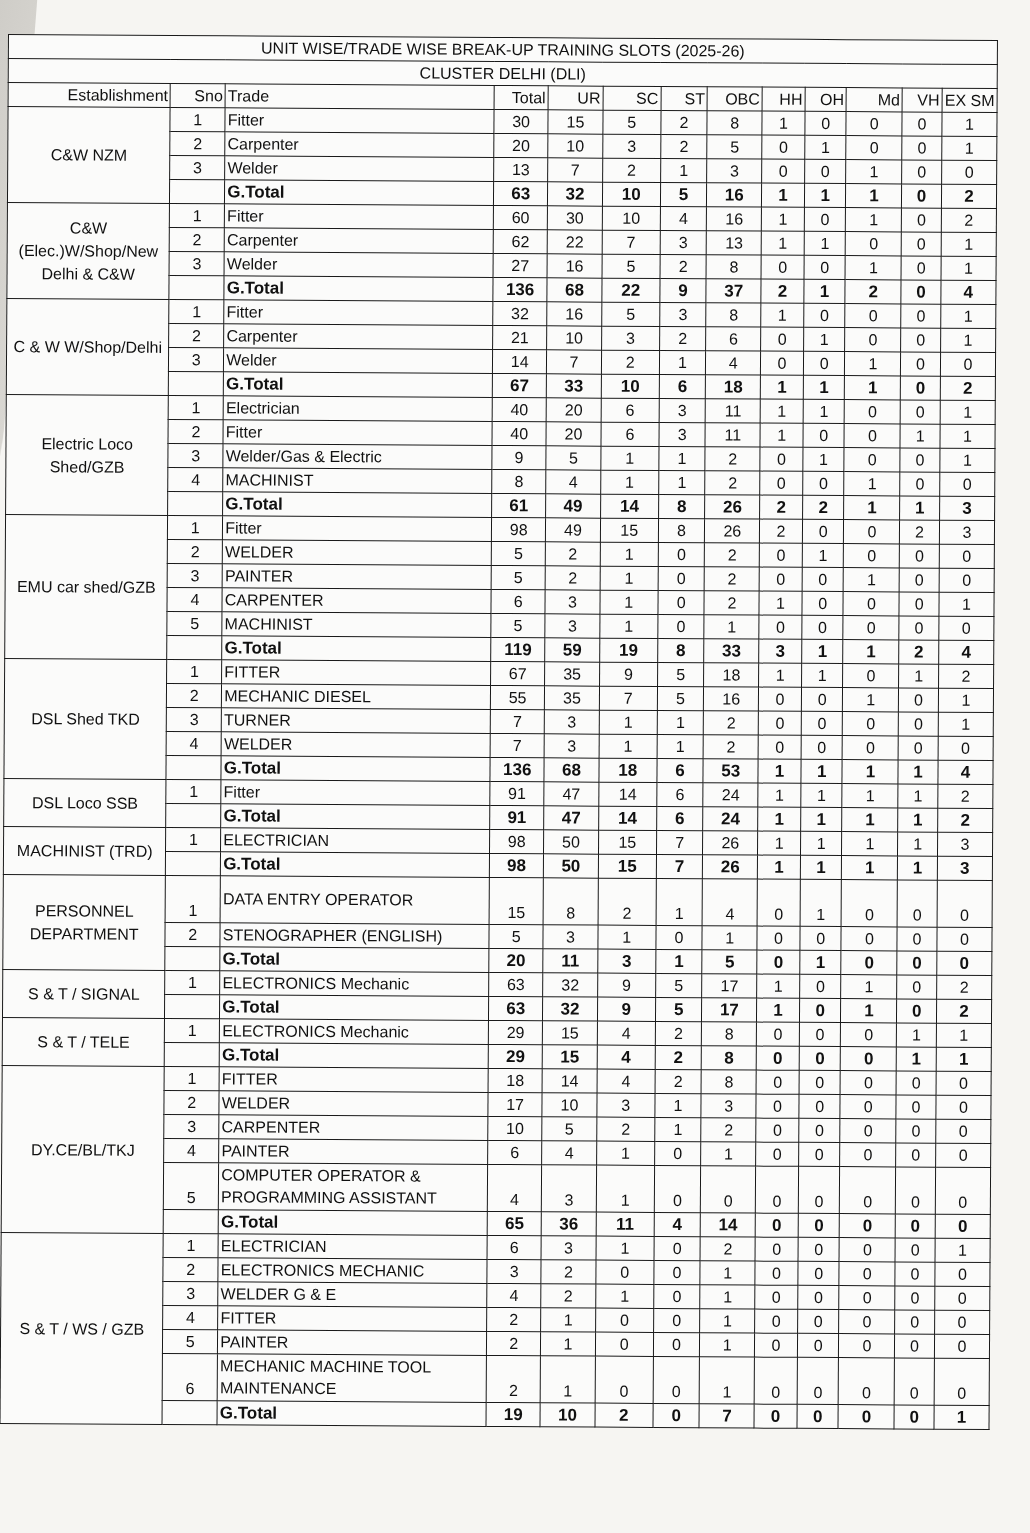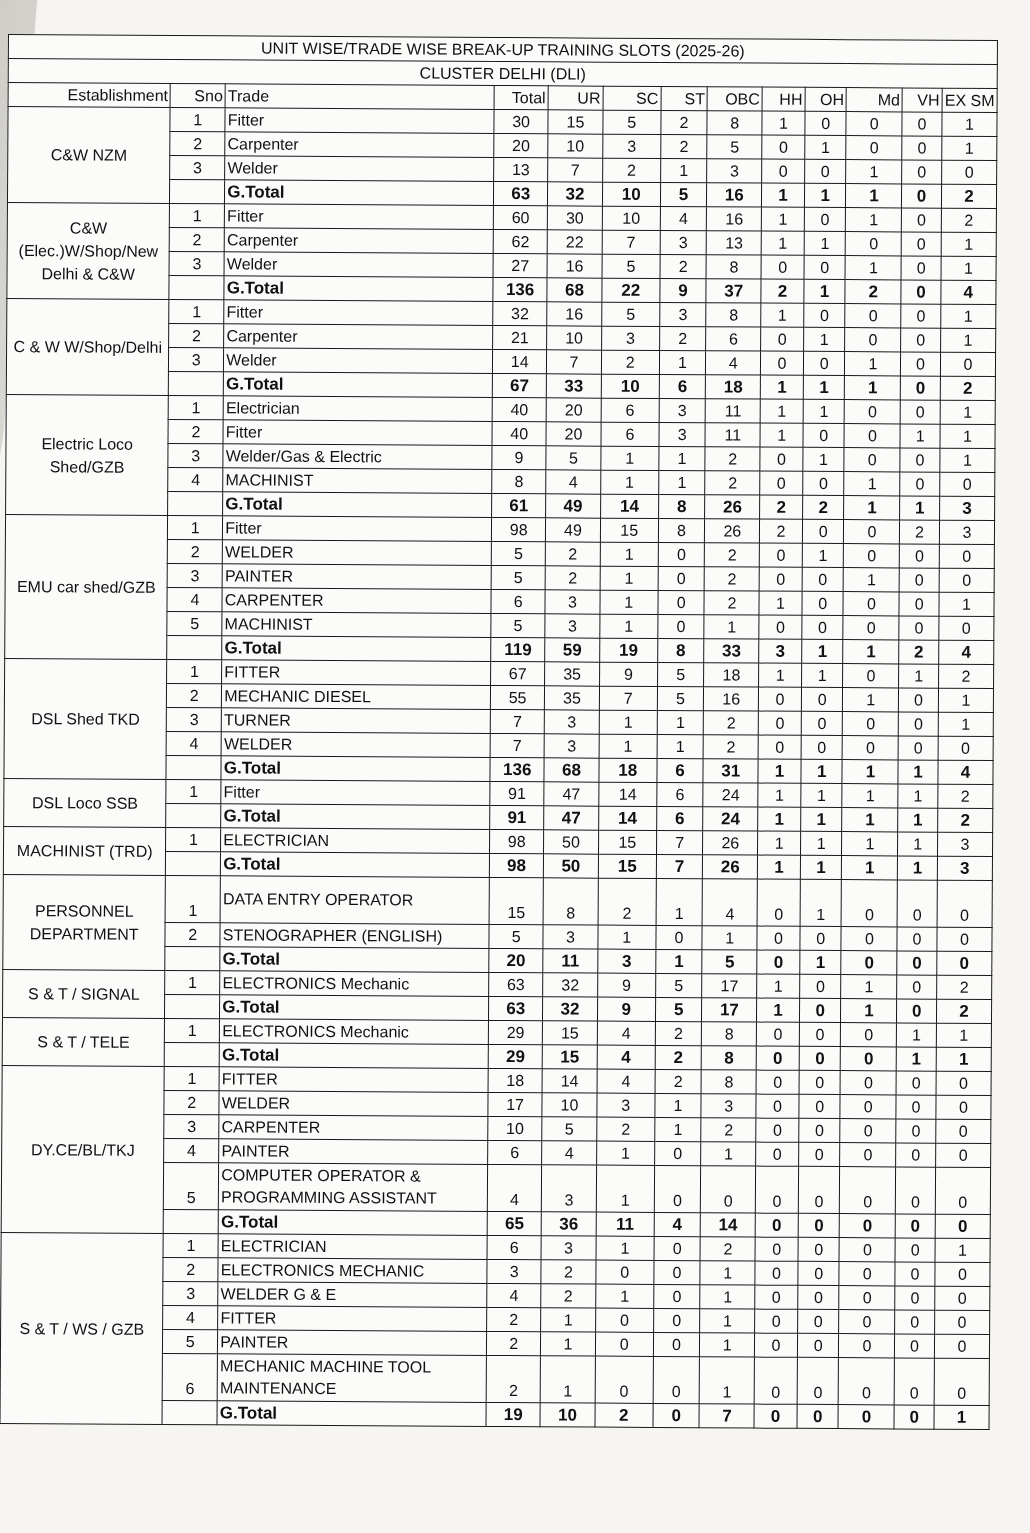--- a/index.html
+++ b/index.html
@@ -481,21 +481,21 @@
           <td class="num">0</td>
           <td class="num">0</td>
         </tr>
         <tr class="total">
           <td class="sno"></td>
           <td class="trade">G.Total</td>
           <td class="num">136</td>
           <td class="num">68</td>
           <td class="num">18</td>
           <td class="num">6</td>
-          <td class="num">31</td>
+          <td class="num">53</td>
           <td class="num">1</td>
           <td class="num">1</td>
           <td class="num">1</td>
           <td class="num">1</td>
           <td class="num">4</td>
         </tr>
         <tr>
           <td class="est" rowspan="2">DSL Loco SSB</td>
           <td class="sno">1</td>
           <td class="trade">Fitter</td>

